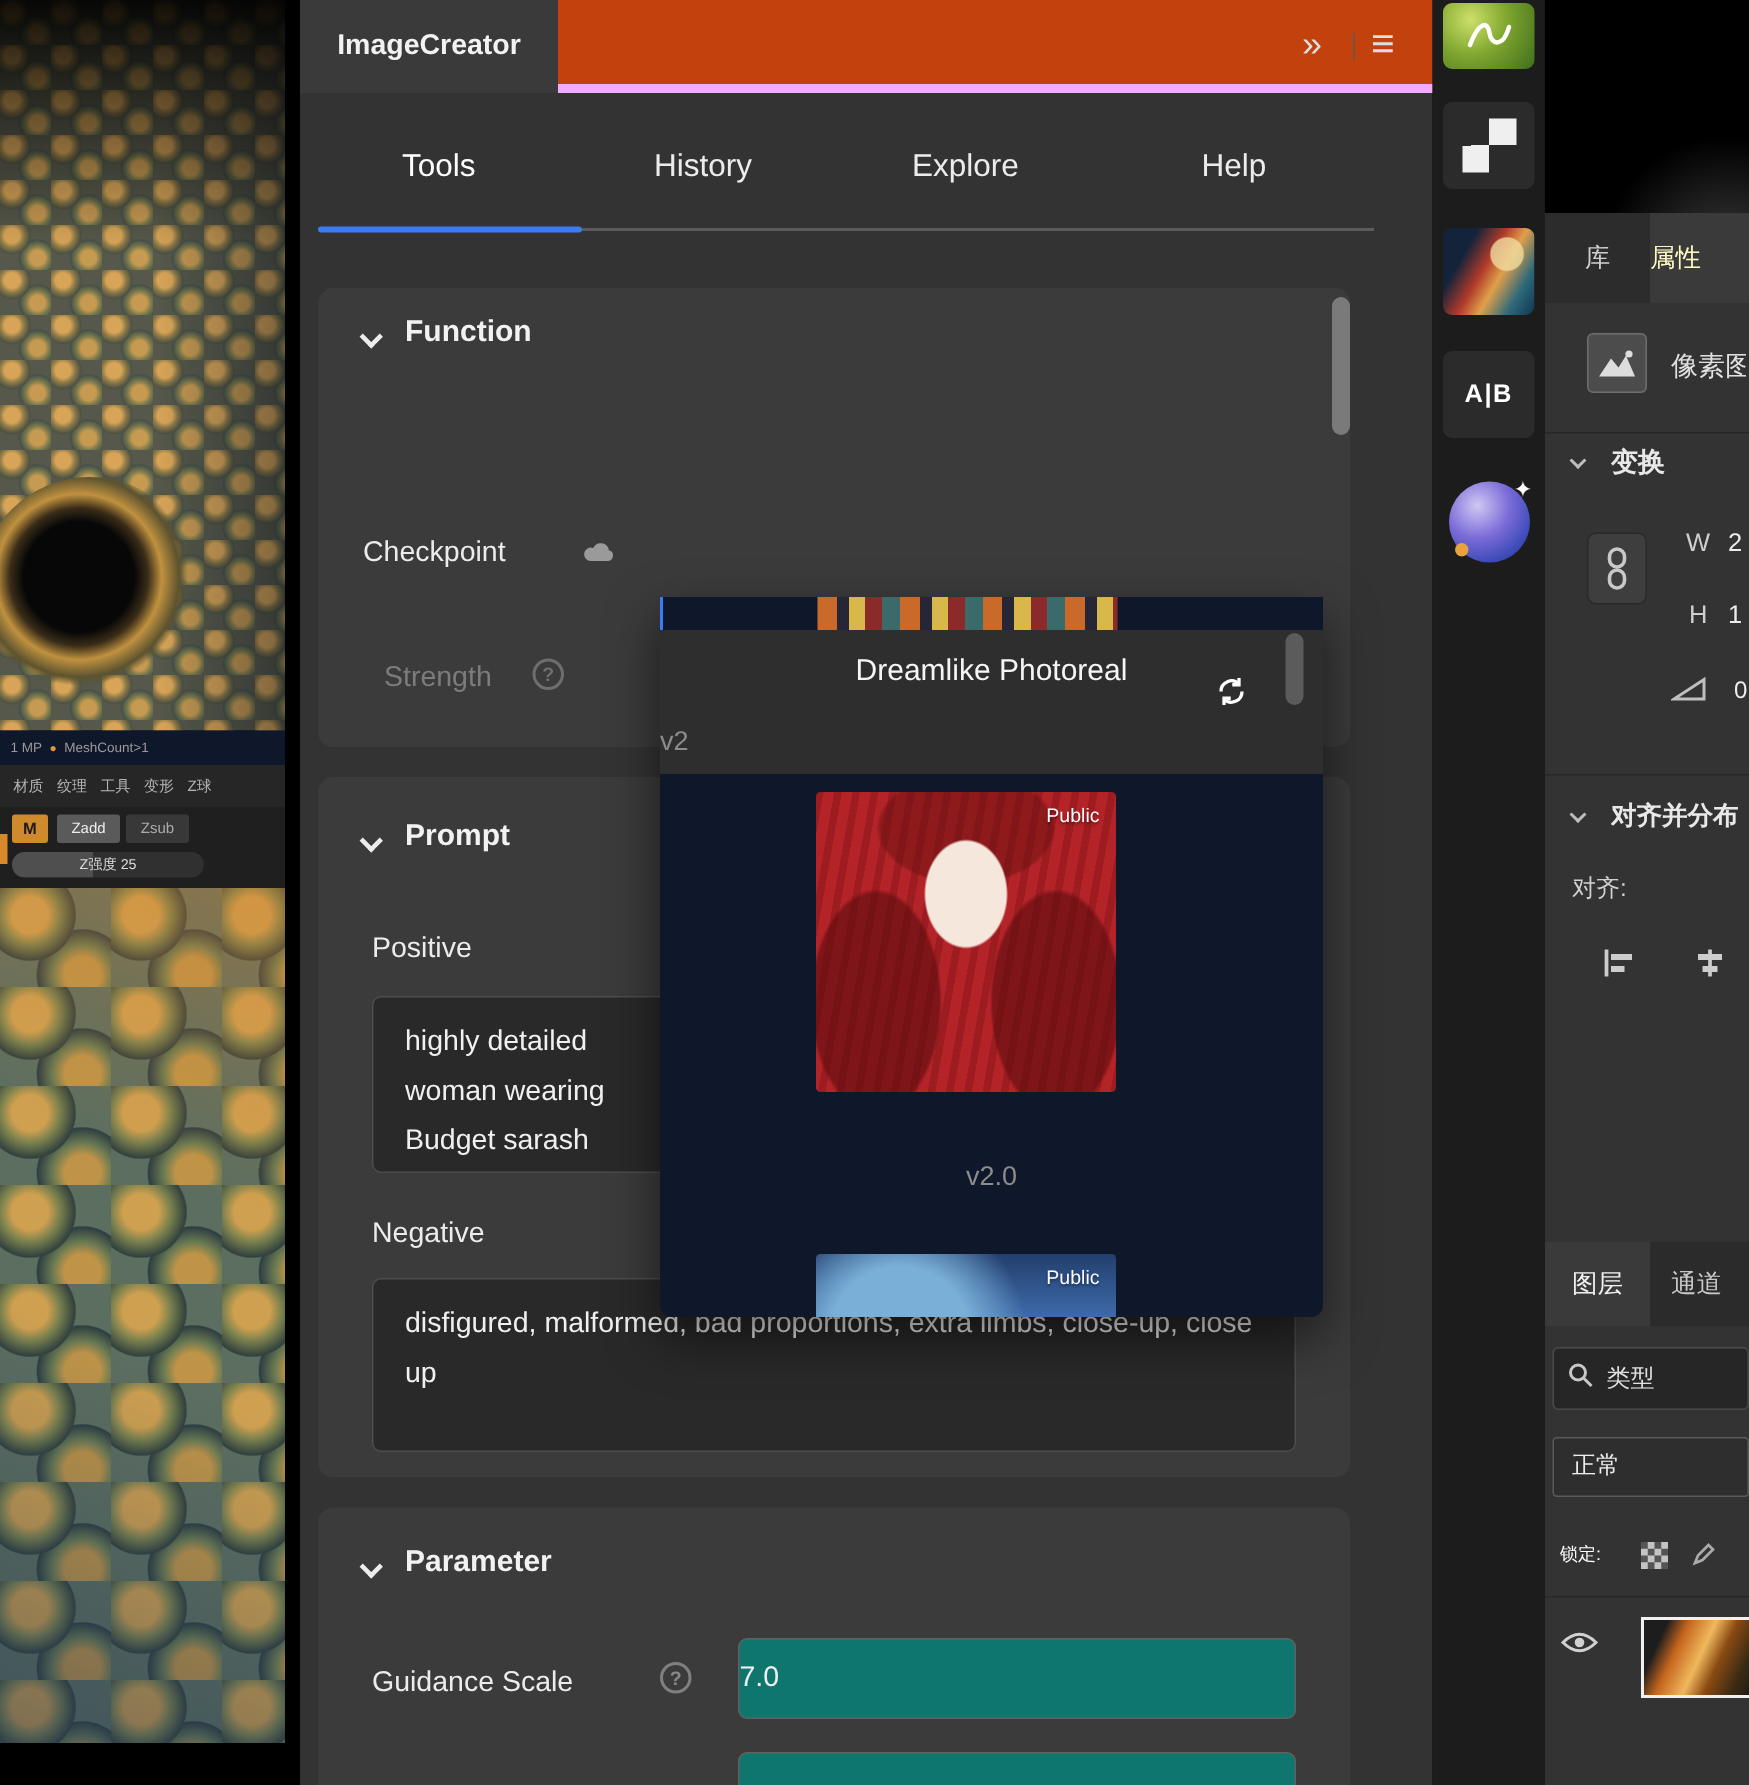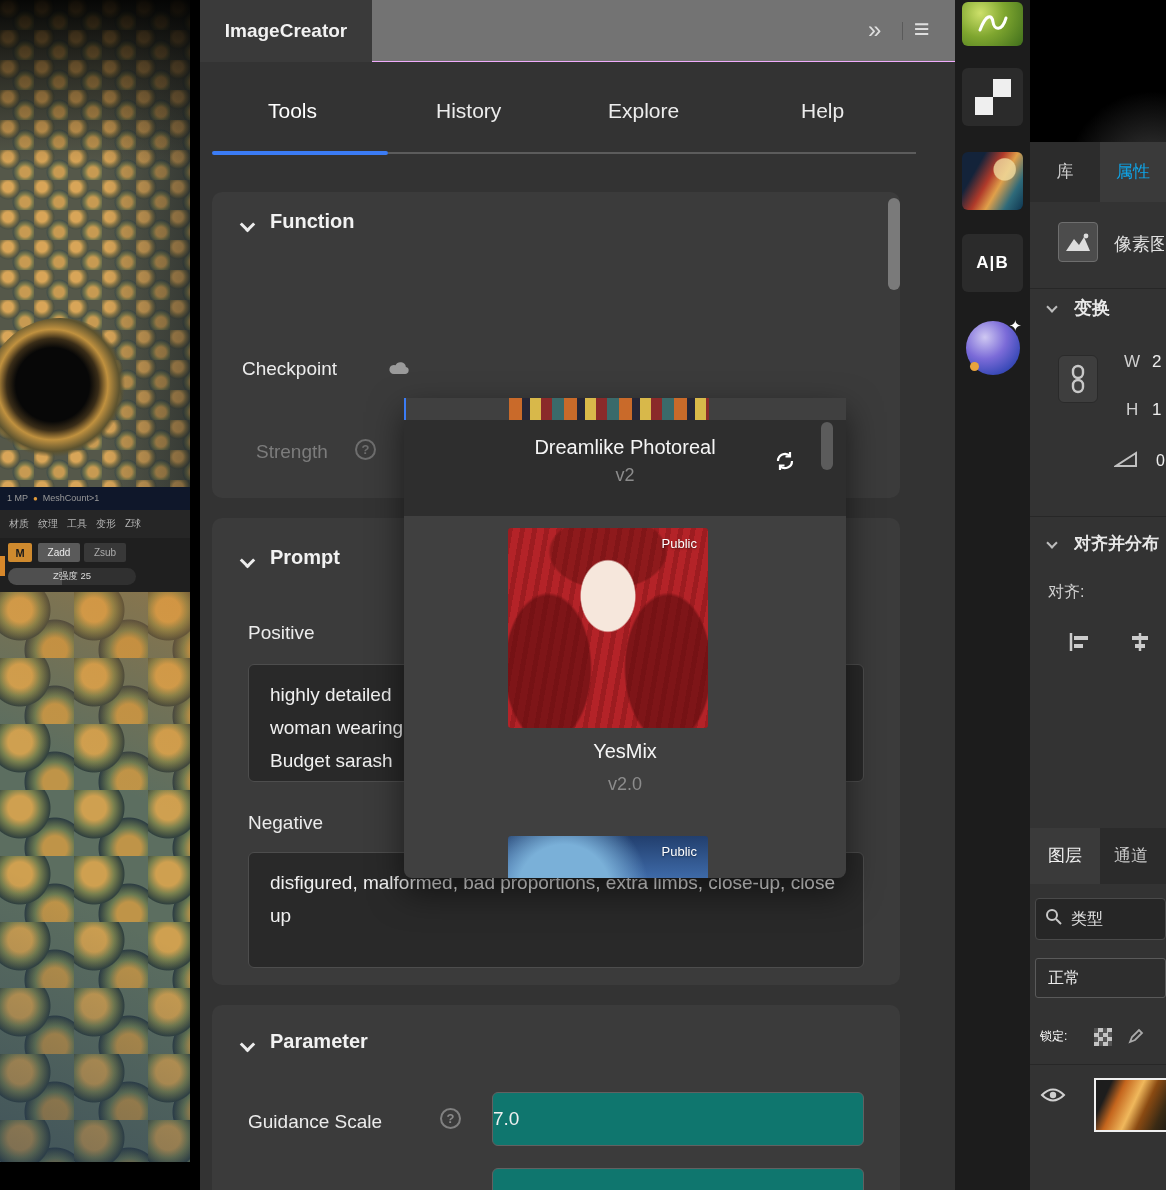--- a/index.html
+++ b/index.html
@@ -46,21 +46,21 @@
     background-image:
       linear-gradient(205deg, rgba(214,130,44,.38), rgba(0,0,0,0) 35%),
       linear-gradient(25deg, rgba(38,58,84,.5), rgba(0,0,0,0) 45%),
       radial-gradient(circle at 20px 18px, #cfa050 0 12px, #79804e 20px, #31413e 30px, rgba(0,0,0,0) 31px),
       radial-gradient(circle at 55px 58px, #bf9448 0 12px, #6a7a52 20px, #2e3e42 30px, rgba(0,0,0,0) 31px);
     background-size:auto,auto,74px 66px,74px 66px}
   .zb-black{position:absolute;left:0;top:1162px;width:190px;height:28px;background:#000}
 
   
   #panel{position:absolute;left:200px;top:0;width:755px;height:1190px;background:#333}
-  .p-header{position:absolute;left:0;top:0;width:755px;height:62px;background:#737373;border-bottom:1px solid #f0abfc}
+  .p-header{position:absolute;left:0;top:0;width:755px;height:62px;background:#c2410c;border-bottom:6px solid #f0abfc}
   .p-title-tab{position:absolute;left:0;top:0;width:172px;height:62px;background:#3a3a3a;display:flex;
     align-items:center;justify-content:center;font-size:19px;font-weight:600;color:#f2f2f2}
   .p-expand{position:absolute;left:668px;top:0;height:62px;line-height:60px;font-size:24px;color:#dedede;letter-spacing:-2px}
   .p-hdr-div{position:absolute;left:702px;top:22px;width:1px;height:18px;background:#5a5a5a}
   .p-menu{position:absolute;left:714px;top:0;height:62px;line-height:58px;font-size:27px;color:#dedede}
 
   .p-tab{position:absolute;top:99px;font-size:21px;color:#ececec;font-weight:500;cursor:default}
   .p-tab.active{color:#fff}
   .nav-underline-blue{position:absolute;left:12px;top:151px;width:176px;height:4px;background:#3b7cf5;border-radius:2px}
   .nav-underline-gray{position:absolute;left:188px;top:152px;width:528px;height:2px;background:#5c5c5c}
@@ -94,28 +94,28 @@
     padding:13px 21px;font-size:19px;line-height:33px;color:#f0f0f0;white-space:pre-line;overflow:hidden}
   #pos-box{top:146px;height:118px}
   #neg-box{top:334px;height:116px;white-space:normal}
 
   .param-input{position:absolute;left:280px;width:372px;height:54px;background:#0f766e;border:1px solid #616161;
     border-radius:6px;text-align:left;line-height:52px;font-size:19px;color:#f0f0f0}
   #param-input1{top:87px}
   #param-input2{top:163px}
 
   
-  #dropdown{position:absolute;left:404px;top:398px;width:442px;height:480px;background:#404040;z-index:40;
+  #dropdown{position:absolute;left:440px;top:398px;width:442px;height:480px;background:#0f172a;z-index:40;
     border-radius:0 0 8px 8px;box-shadow:0 14px 34px rgba(0,0,0,.55);overflow:hidden}
   .dd-blueline{position:absolute;left:0;top:0;width:2px;height:104px;background:#3b7cf5}
   .dd-banner{position:absolute;left:105px;top:0;width:200px;height:22px;
     background:repeating-linear-gradient(90deg,#c96a2a 0 13px,#262636 13px 21px,#d8b84a 21px 32px,#8a2a2a 32px 43px,#3a6a6a 43px 55px)}
   .dd-item1{position:absolute;left:0;top:22px;width:442px;height:96px;background:#2e2e2e}
   .dd-item1 .nm{display:block;text-align:center;padding-top:16px;font-size:20px;color:#f5f5f5}
-  .dd-item1 .vr{display:block;text-align:center;margin-top:6px;font-size:18px;color:#8c8c8c}
+  .dd-item1 .vr{display:block;margin-top:25px;font-size:18px;color:#8c8c8c}
   .dd-refresh{position:absolute;left:370px;top:30px}
   .dd-scroll{position:absolute;left:417px;top:24px;width:12px;height:48px;background:#5b5b5b;border-radius:6px}
   .model-img{position:absolute;left:104px;top:130px;width:200px;height:200px;border-radius:3px;overflow:hidden;
     background:
       radial-gradient(ellipse 46px 60px at 50% 34%, #f6e7dc 0 58%, rgba(0,0,0,0) 61%),
       repeating-linear-gradient(100deg, rgba(96,10,12,.28) 0 5px, rgba(0,0,0,0) 5px 12px),
       radial-gradient(ellipse 70px 120px at 20% 70%, #7e1518 0 60%, rgba(0,0,0,0) 63%),
       radial-gradient(ellipse 70px 120px at 80% 70%, #7e1518 0 60%, rgba(0,0,0,0) 63%),
       radial-gradient(ellipse 95px 60px at 50% 12%, #8e1a1c 0 60%, rgba(0,0,0,0) 63%),
       #b42328}
@@ -143,21 +143,21 @@
   .sphere .spark{position:absolute;right:-2px;top:-4px;color:#fff;font-size:15px}
   .sphere .moon{position:absolute;left:4px;bottom:4px;width:9px;height:9px;border-radius:50%;background:#e8a33d}
 
   
   #ps{position:absolute;left:1030px;top:0;width:136px;height:1190px;background:#333;overflow:hidden}
   .ps-black{position:absolute;left:0;top:0;width:136px;height:142px;
     background:radial-gradient(circle at 90% 125%, rgba(110,110,110,.35) 0 16%, rgba(0,0,0,0) 40%),#000}
   .ps-tabs1{position:absolute;left:0;top:142px;width:136px;height:60px;background:#252525;border-bottom:1px solid #1f1f1f}
   .ps-tab{position:absolute;top:0;height:60px;line-height:60px;font-size:17px;text-align:center;overflow:hidden;white-space:nowrap}
   .tab-lib{left:0;width:70px;color:#cfcfcf;background:#2c2c2c}
-  .tab-prop{left:70px;width:66px;color:#0ea5e9;background:#3a3a3a;text-align:left;padding-left:16px}
+  .tab-prop{left:70px;width:66px;color:#fef9c3;background:#3a3a3a;text-align:left;}
   .ps-hr{position:absolute;left:0;width:136px;height:1px;background:#272727}
 
   .thumb-ico{position:absolute;left:28px;top:222px;width:40px;height:40px;background:#4c4c4c;border:1px solid #6e6e6e;
     border-radius:4px;display:flex;align-items:center;justify-content:center}
   .layertype{position:absolute;left:84px;top:232px;width:50px;font-size:18px;color:#e0e0e0;white-space:nowrap;overflow:hidden}
 
   .ps-sec-chev{position:absolute;left:18px}
   .ps-sec-title{position:absolute;left:44px;font-size:18px;font-weight:bold;color:#e8e8e8;white-space:nowrap;overflow:hidden}
   .chain-box{position:absolute;left:28px;top:355px;width:40px;height:48px;background:#3e3e3e;border:1px solid #2a2a2a;
     border-radius:6px;display:flex;align-items:center;justify-content:center}
@@ -282,21 +282,20 @@
             <path d="M4 11 a7 7 0 0 1 12-5" stroke="#fff" stroke-width="2.2" fill="none"></path>
             <path d="M16 2 L16 6.5 L11.5 6.5" stroke="#fff" stroke-width="2.2" fill="none"></path>
             <path d="M18 11 a7 7 0 0 1 -12 5" stroke="#fff" stroke-width="2.2" fill="none"></path>
             <path d="M6 20 L6 15.5 L10.5 15.5" stroke="#fff" stroke-width="2.2" fill="none"></path>
           </svg></span>
     </div>
     <div class="dd-scroll"></div>
     <div class="model-img">
       <span class="badge">Public</span>
     </div>
-    <div class="dd-name2">YesMix</div>
     <div class="dd-ver2">v2.0</div>
     <div class="dd-item3-img">
       <span class="badge">Public</span>
     </div>
   </div>
 
   <div id="strip">
     <div class="tile" id="tile-green">
       <svg width="34" height="24" viewBox="0 0 34 24">
           <path d="M4 18 C 10 2, 16 2, 17 10 S 26 20, 30 6" stroke="#fff" stroke-width="3" fill="none" stroke-linecap="round"></path>

